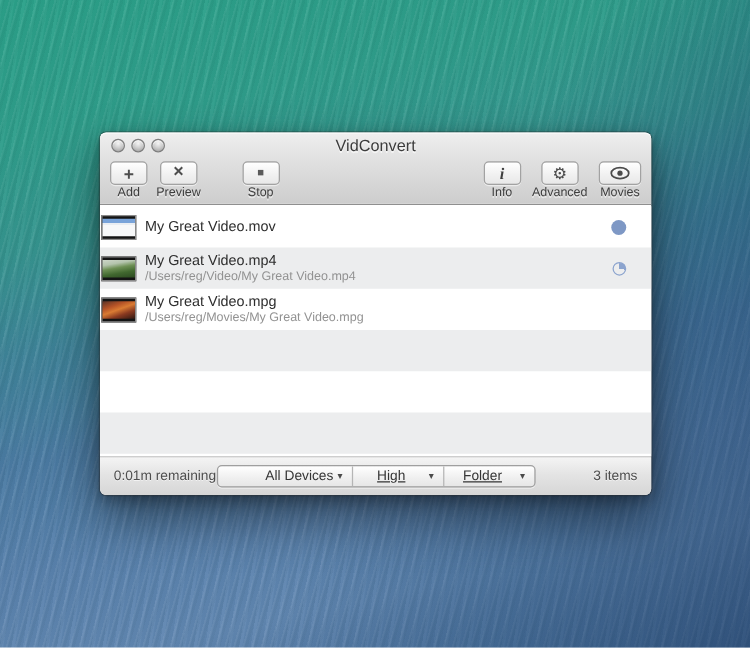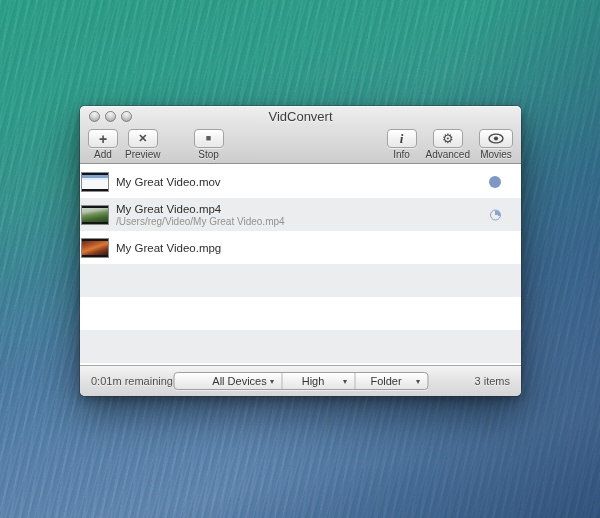--- a/index.html
+++ b/index.html
@@ -114,21 +114,21 @@
     border:1px solid #9f9f9f; border-radius:4px;
     background: linear-gradient(#ffffff, #efefef 60%, #e6e6e6);
     box-shadow: 0 1px 0 rgba(255,255,255,0.5);
     overflow:hidden;
     padding-left:34px;
   }
   .segment {
     width:73px; display:flex; align-items:center; justify-content:center;
     position:relative; font-size:11px; color:#353535; cursor:default;
   }
-  .segment + .segment { border-left:1px solid #b5b5b5; }
+  .segment + .segment { border-left:1px solid #b5b5b5;text-decoration:underline; }
   .segment .chev {
     position:absolute; right:7px; top:50%; transform:translateY(-50%);
     font-size:8px; color:#4a4a4a;
   }
   .segment .seg-label { padding-right:10px; }
 </style>
 </head>
 <body>
 
 <div class="window">
@@ -210,20 +210,21 @@
         <div class="file-path">/Users/reg/Video/My Great Video.mp4</div>
       </div>
       <div class="row-status status-pie"></div>
     </div>
     <div class="row">
       <div class="thumb">
           <div class="frame frame-mpg"></div>
         </div>
       <div class="file-text">
         <div class="file-name">My Great Video.mpg</div>
+        <div class="file-path">/Users/reg/Movies/My Great Video.mpg</div>
       </div>
     </div>
     <div class="row alt"></div>
     <div class="row"></div>
     <div class="row alt"></div>
   </div>
 
   <div class="statusbar">
     <div class="remaining">0:01m remaining</div>
     <div class="segmented">

